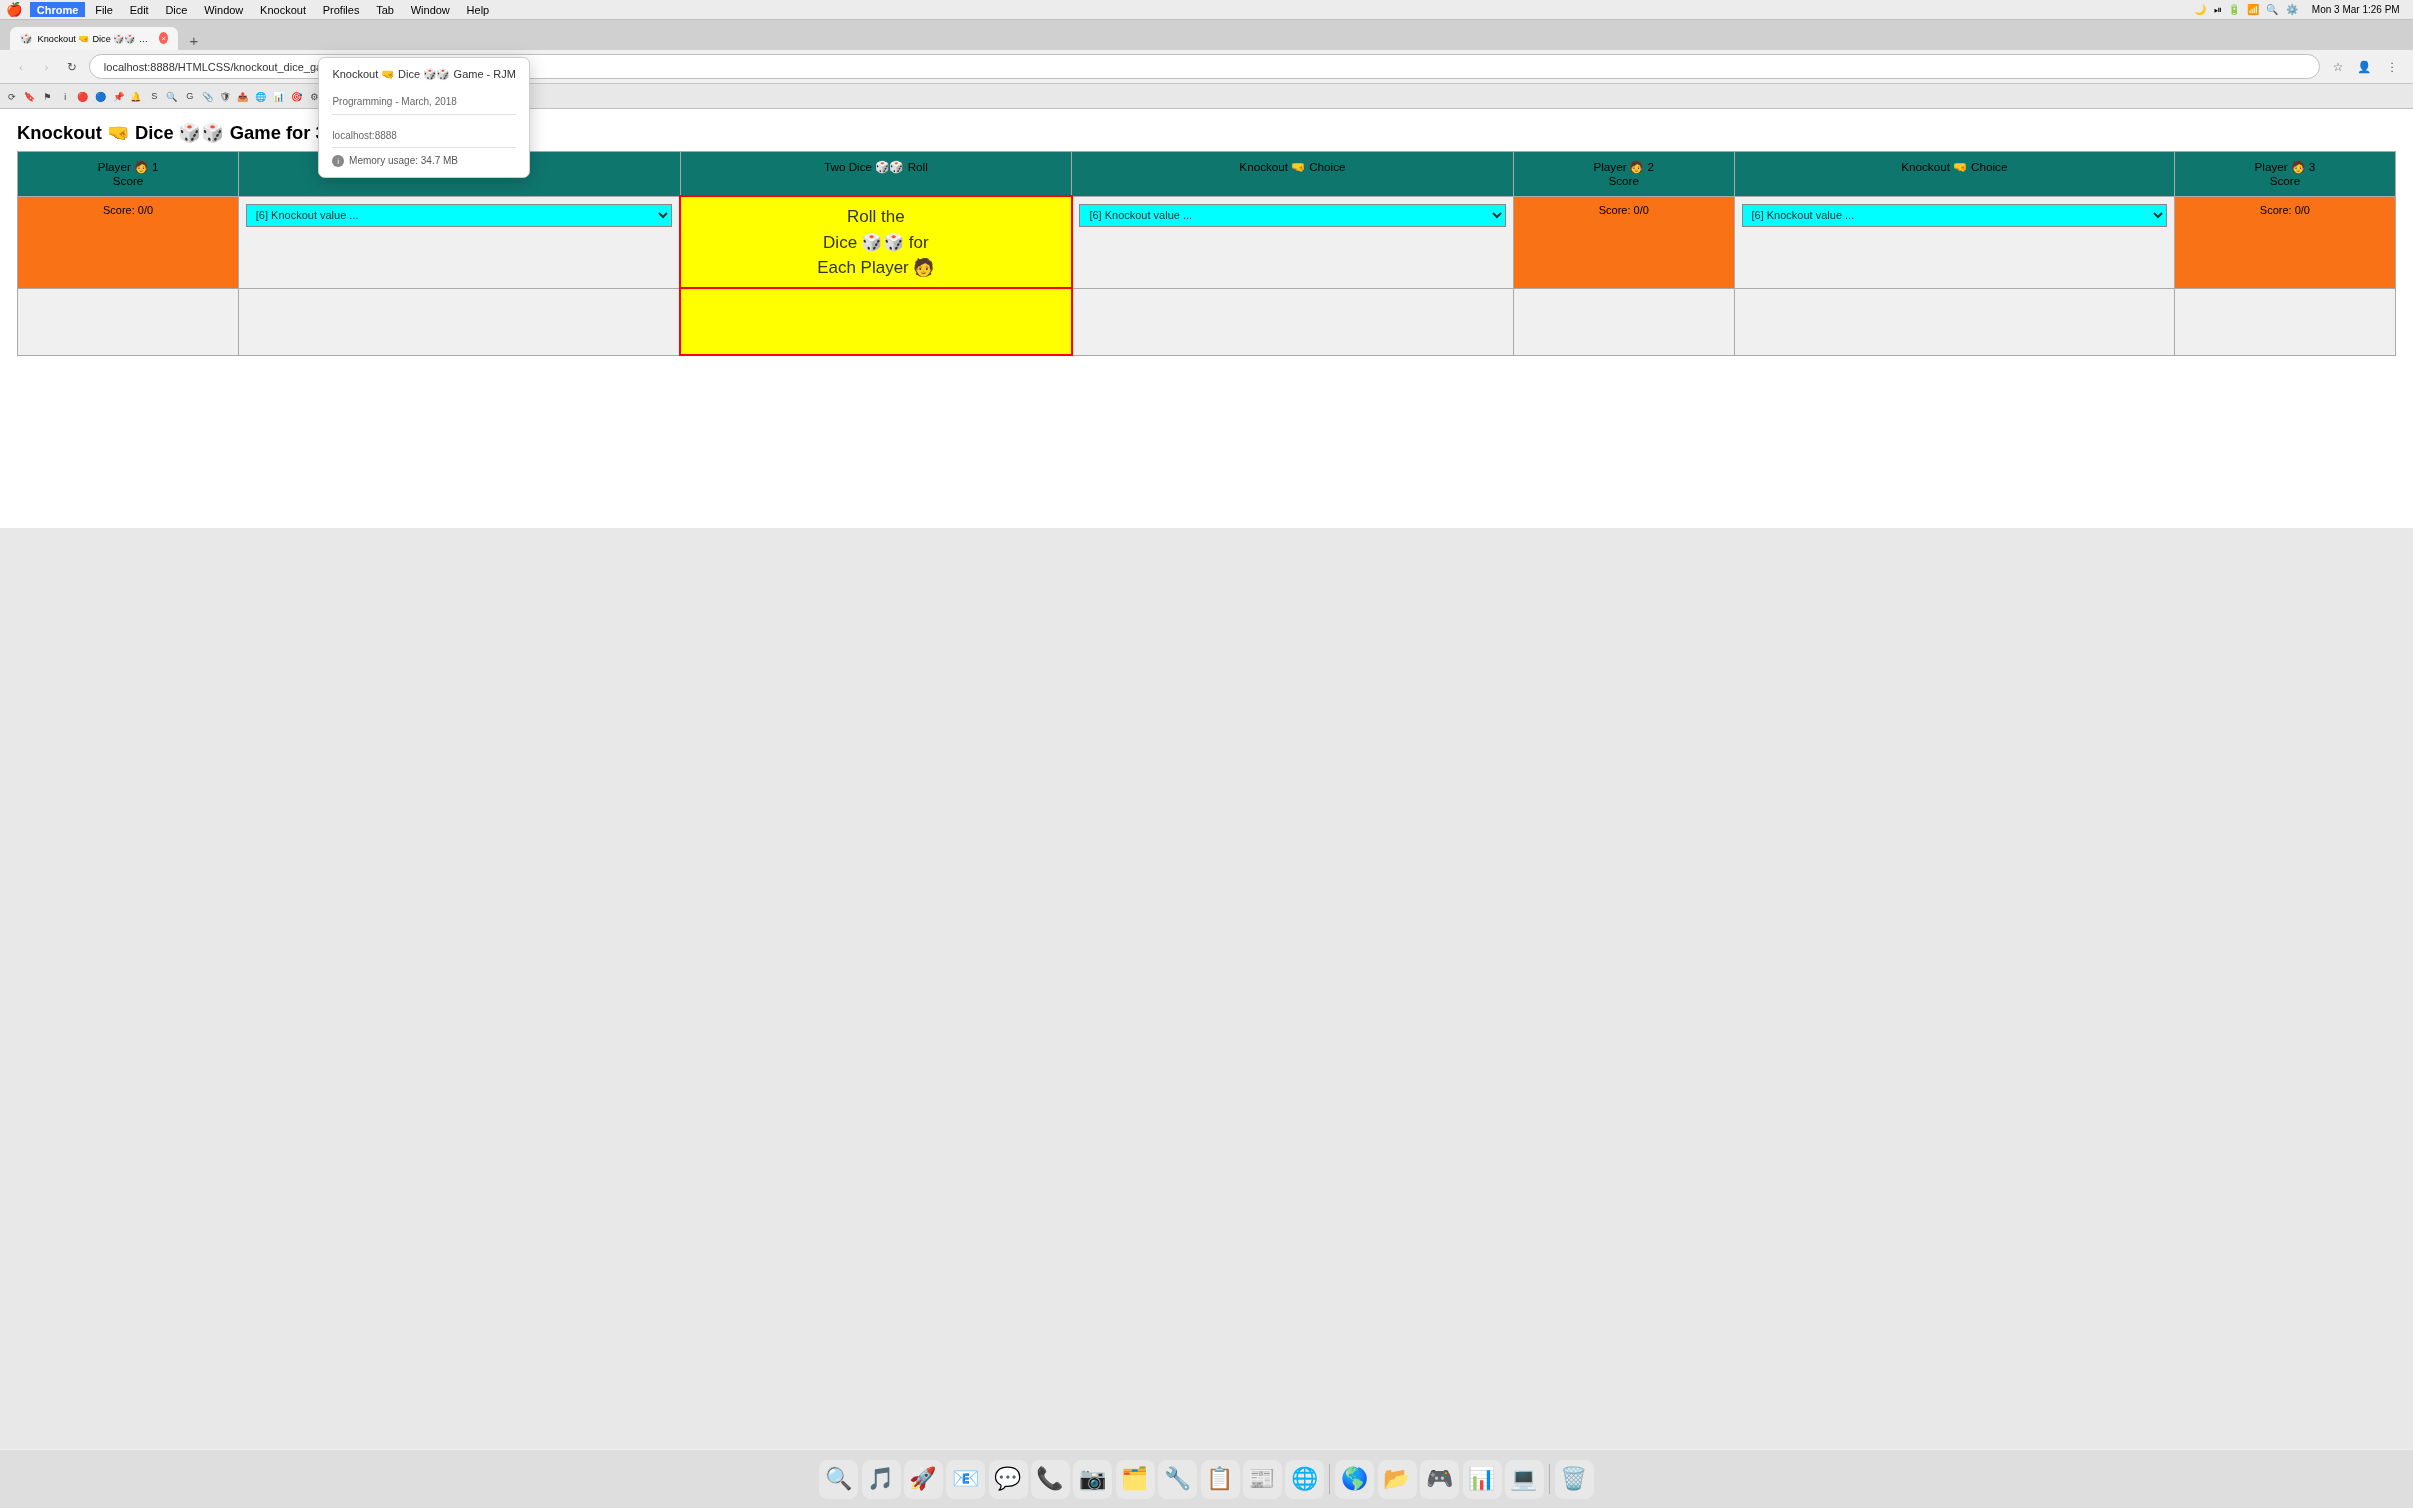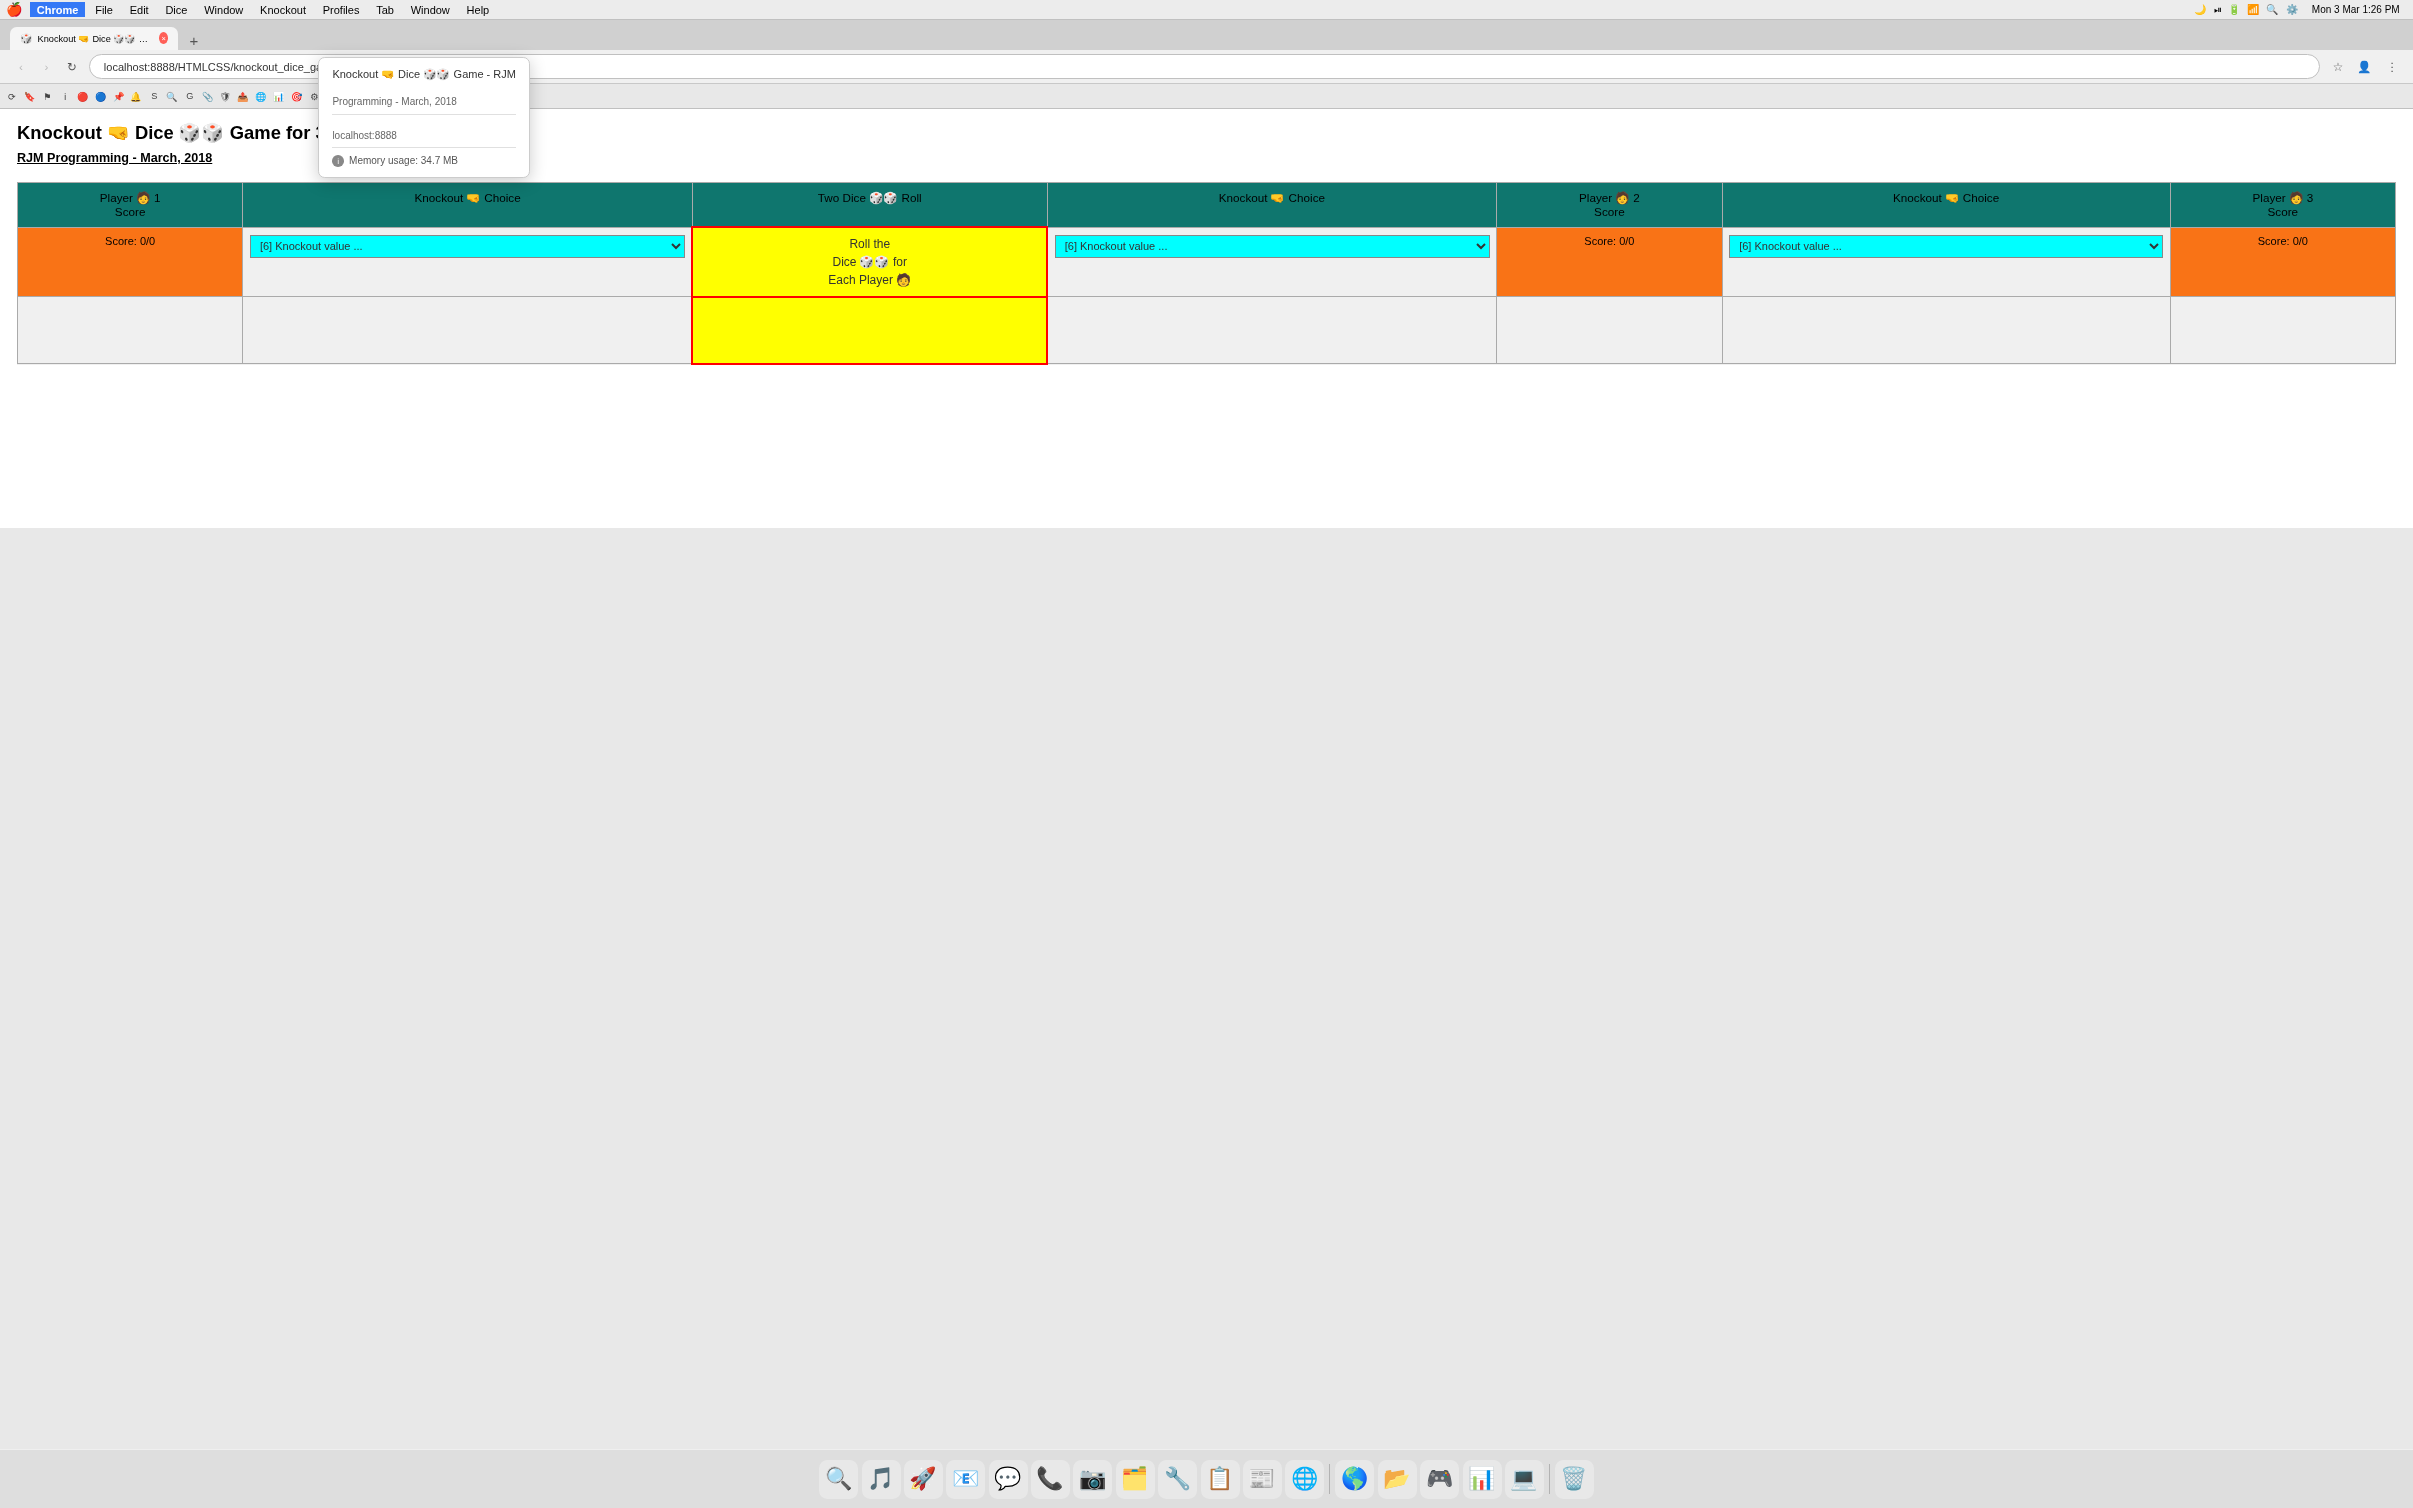--- a/index.html
+++ b/index.html
@@ -281,21 +281,21 @@
       height: 23.5px;
     }
 
     .dice-cell {
       background: #ffff00;
       border: 2.5px solid #ff0000 !important;
       padding: 10px 6.7px;
       text-align: center;
     }
     .dice-cell-content {
-      font-size: 12px;
+      font-size: 17px;
       font-weight: normal;
       color: #333;
       line-height: 1.5;
     }
 
     
     .dock {
       position: fixed;
       bottom: 0;
       left: 0;
@@ -412,21 +412,20 @@
   <div class="toolbar-icon">🎯</div>
   <div class="toolbar-icon">⚙</div>
   <div class="toolbar-icon">🔑</div>
   <div class="toolbar-icon">📂</div>
 </div>
 
 <div class="page-content">
   <h1 class="page-title">
     <span>Knockout 🤜 Dice 🎲🎲 Game for 3 👥 Win</span><span>ers 👥</span>
   </h1>
-  <p class="page-subtitle">RJM Programming - March, 2018</p>
 
   <table class="game-table">
     <thead>
       <tr>
         <th>
           <span>Player 🧑 1</span><br>
           <span>Score</span>
         </th>
         <th>
           <span>Knockout 🤜 Choice</span>

